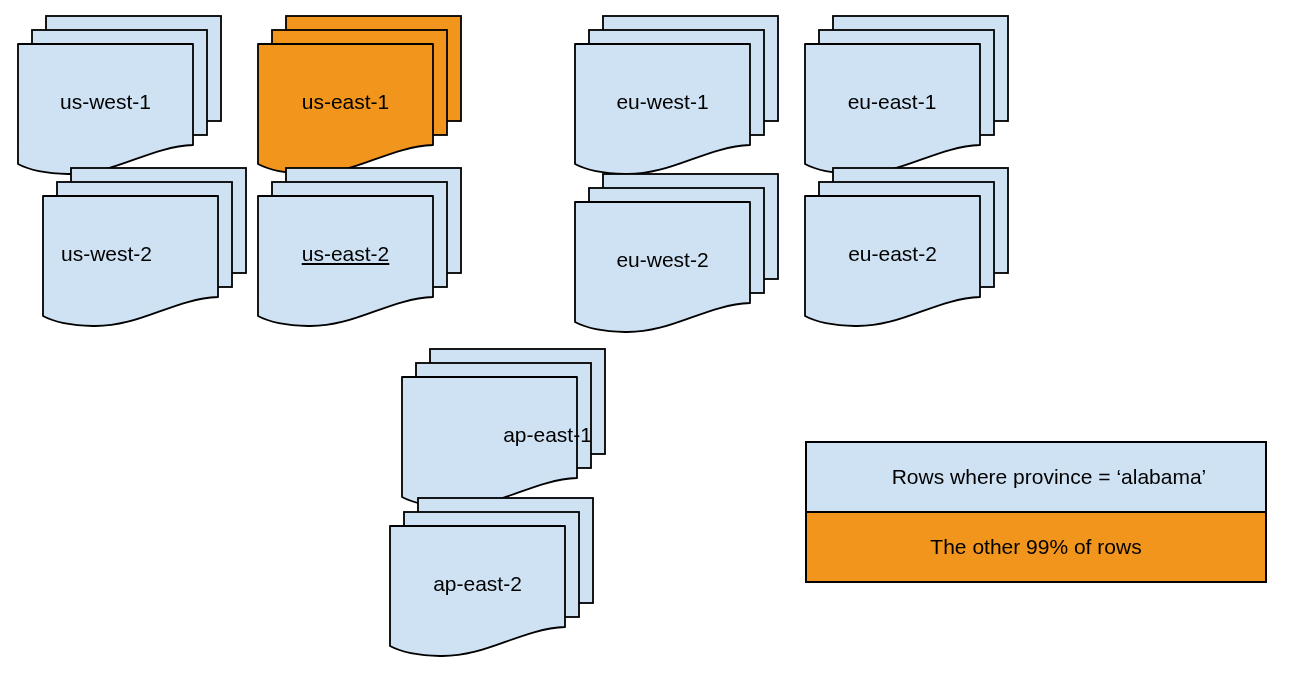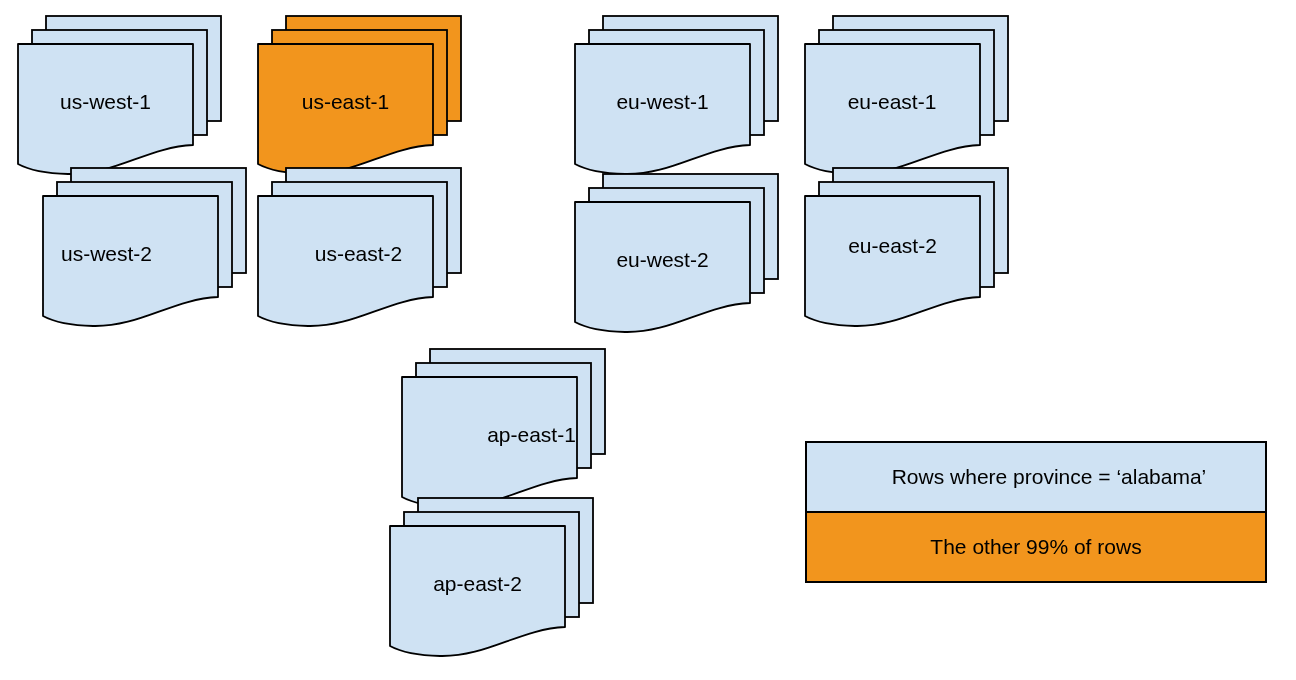--- a/index.html
+++ b/index.html
@@ -79,45 +79,45 @@
           <path d="M0 0 H175 V101 C130 103 97 131 50 130 C30 129.5 11 126 0 120 Z" transform="translate(1,29)" fill="#cfe2f3" stroke="#000000" stroke-width="1.8" stroke-linejoin="round"></path>
         </svg>
         <div class="stack-label" style="left: 1px; top: 29px; width: 175px; height: 116px;">us-west-2</div>
       </div>
       <div class="stack" style="left: 257px; top: 167px;">
         <svg width="207" height="163">
           <rect x="29" y="1" width="175" height="105" fill="#cfe2f3" stroke="#000000" stroke-width="1.8"></rect>
           <rect x="15" y="15" width="175" height="105" fill="#cfe2f3" stroke="#000000" stroke-width="1.8"></rect>
           <path d="M0 0 H175 V101 C130 103 97 131 50 130 C30 129.5 11 126 0 120 Z" transform="translate(1,29)" fill="#cfe2f3" stroke="#000000" stroke-width="1.8" stroke-linejoin="round"></path>
         </svg>
-        <div class="stack-label" style="left: 1px; top: 29px; width: 201px; height: 116px;">us-east-2</div>
+        <div class="stack-label" style="left: 1px; top: 29px; width: 175px; height: 116px; text-decoration: underline;">us-east-2</div>
       </div>
       <div class="stack" style="left: 574px; top: 173px;">
         <svg width="207" height="163">
           <rect x="29" y="1" width="175" height="105" fill="#cfe2f3" stroke="#000000" stroke-width="1.8"></rect>
           <rect x="15" y="15" width="175" height="105" fill="#cfe2f3" stroke="#000000" stroke-width="1.8"></rect>
           <path d="M0 0 H175 V101 C130 103 97 131 50 130 C30 129.5 11 126 0 120 Z" transform="translate(1,29)" fill="#cfe2f3" stroke="#000000" stroke-width="1.8" stroke-linejoin="round"></path>
         </svg>
         <div class="stack-label" style="left: 1px; top: 29px; width: 175px; height: 116px;">eu-west-2</div>
       </div>
       <div class="stack" style="left: 804px; top: 167px;">
         <svg width="207" height="163">
           <rect x="29" y="1" width="175" height="105" fill="#cfe2f3" stroke="#000000" stroke-width="1.8"></rect>
           <rect x="15" y="15" width="175" height="105" fill="#cfe2f3" stroke="#000000" stroke-width="1.8"></rect>
           <path d="M0 0 H175 V101 C130 103 97 131 50 130 C30 129.5 11 126 0 120 Z" transform="translate(1,29)" fill="#cfe2f3" stroke="#000000" stroke-width="1.8" stroke-linejoin="round"></path>
         </svg>
-        <div class="stack-label" style="left: 1px; top: 21px; width: 175px; height: 116px;">eu-east-2</div>
+        <div class="stack-label" style="left: 1px; top: 29px; width: 175px; height: 116px;">eu-east-2</div>
       </div>
       <div class="stack" style="left: 401px; top: 348px;">
         <svg width="207" height="163">
           <rect x="29" y="1" width="175" height="105" fill="#cfe2f3" stroke="#000000" stroke-width="1.8"></rect>
           <rect x="15" y="15" width="175" height="105" fill="#cfe2f3" stroke="#000000" stroke-width="1.8"></rect>
           <path d="M0 0 H175 V101 C130 103 97 131 50 130 C30 129.5 11 126 0 120 Z" transform="translate(1,29)" fill="#cfe2f3" stroke="#000000" stroke-width="1.8" stroke-linejoin="round"></path>
         </svg>
-        <div class="stack-label" style="left: 0; top: 29px; width: 203px; height: 116px; padding-left: 29px;">ap-east-1</div>
+        <div class="stack-label" style="left: 16px; top: 29px; width: 203px; height: 116px; padding-left: 29px;">ap-east-1</div>
       </div>
       <div class="stack" style="left: 389px; top: 497px;">
         <svg width="207" height="163">
           <rect x="29" y="1" width="175" height="105" fill="#cfe2f3" stroke="#000000" stroke-width="1.8"></rect>
           <rect x="15" y="15" width="175" height="105" fill="#cfe2f3" stroke="#000000" stroke-width="1.8"></rect>
           <path d="M0 0 H175 V101 C130 103 97 131 50 130 C30 129.5 11 126 0 120 Z" transform="translate(1,29)" fill="#cfe2f3" stroke="#000000" stroke-width="1.8" stroke-linejoin="round"></path>
         </svg>
         <div class="stack-label" style="left: 1px; top: 29px; width: 175px; height: 116px;">ap-east-2</div>
       </div>
     </div>

